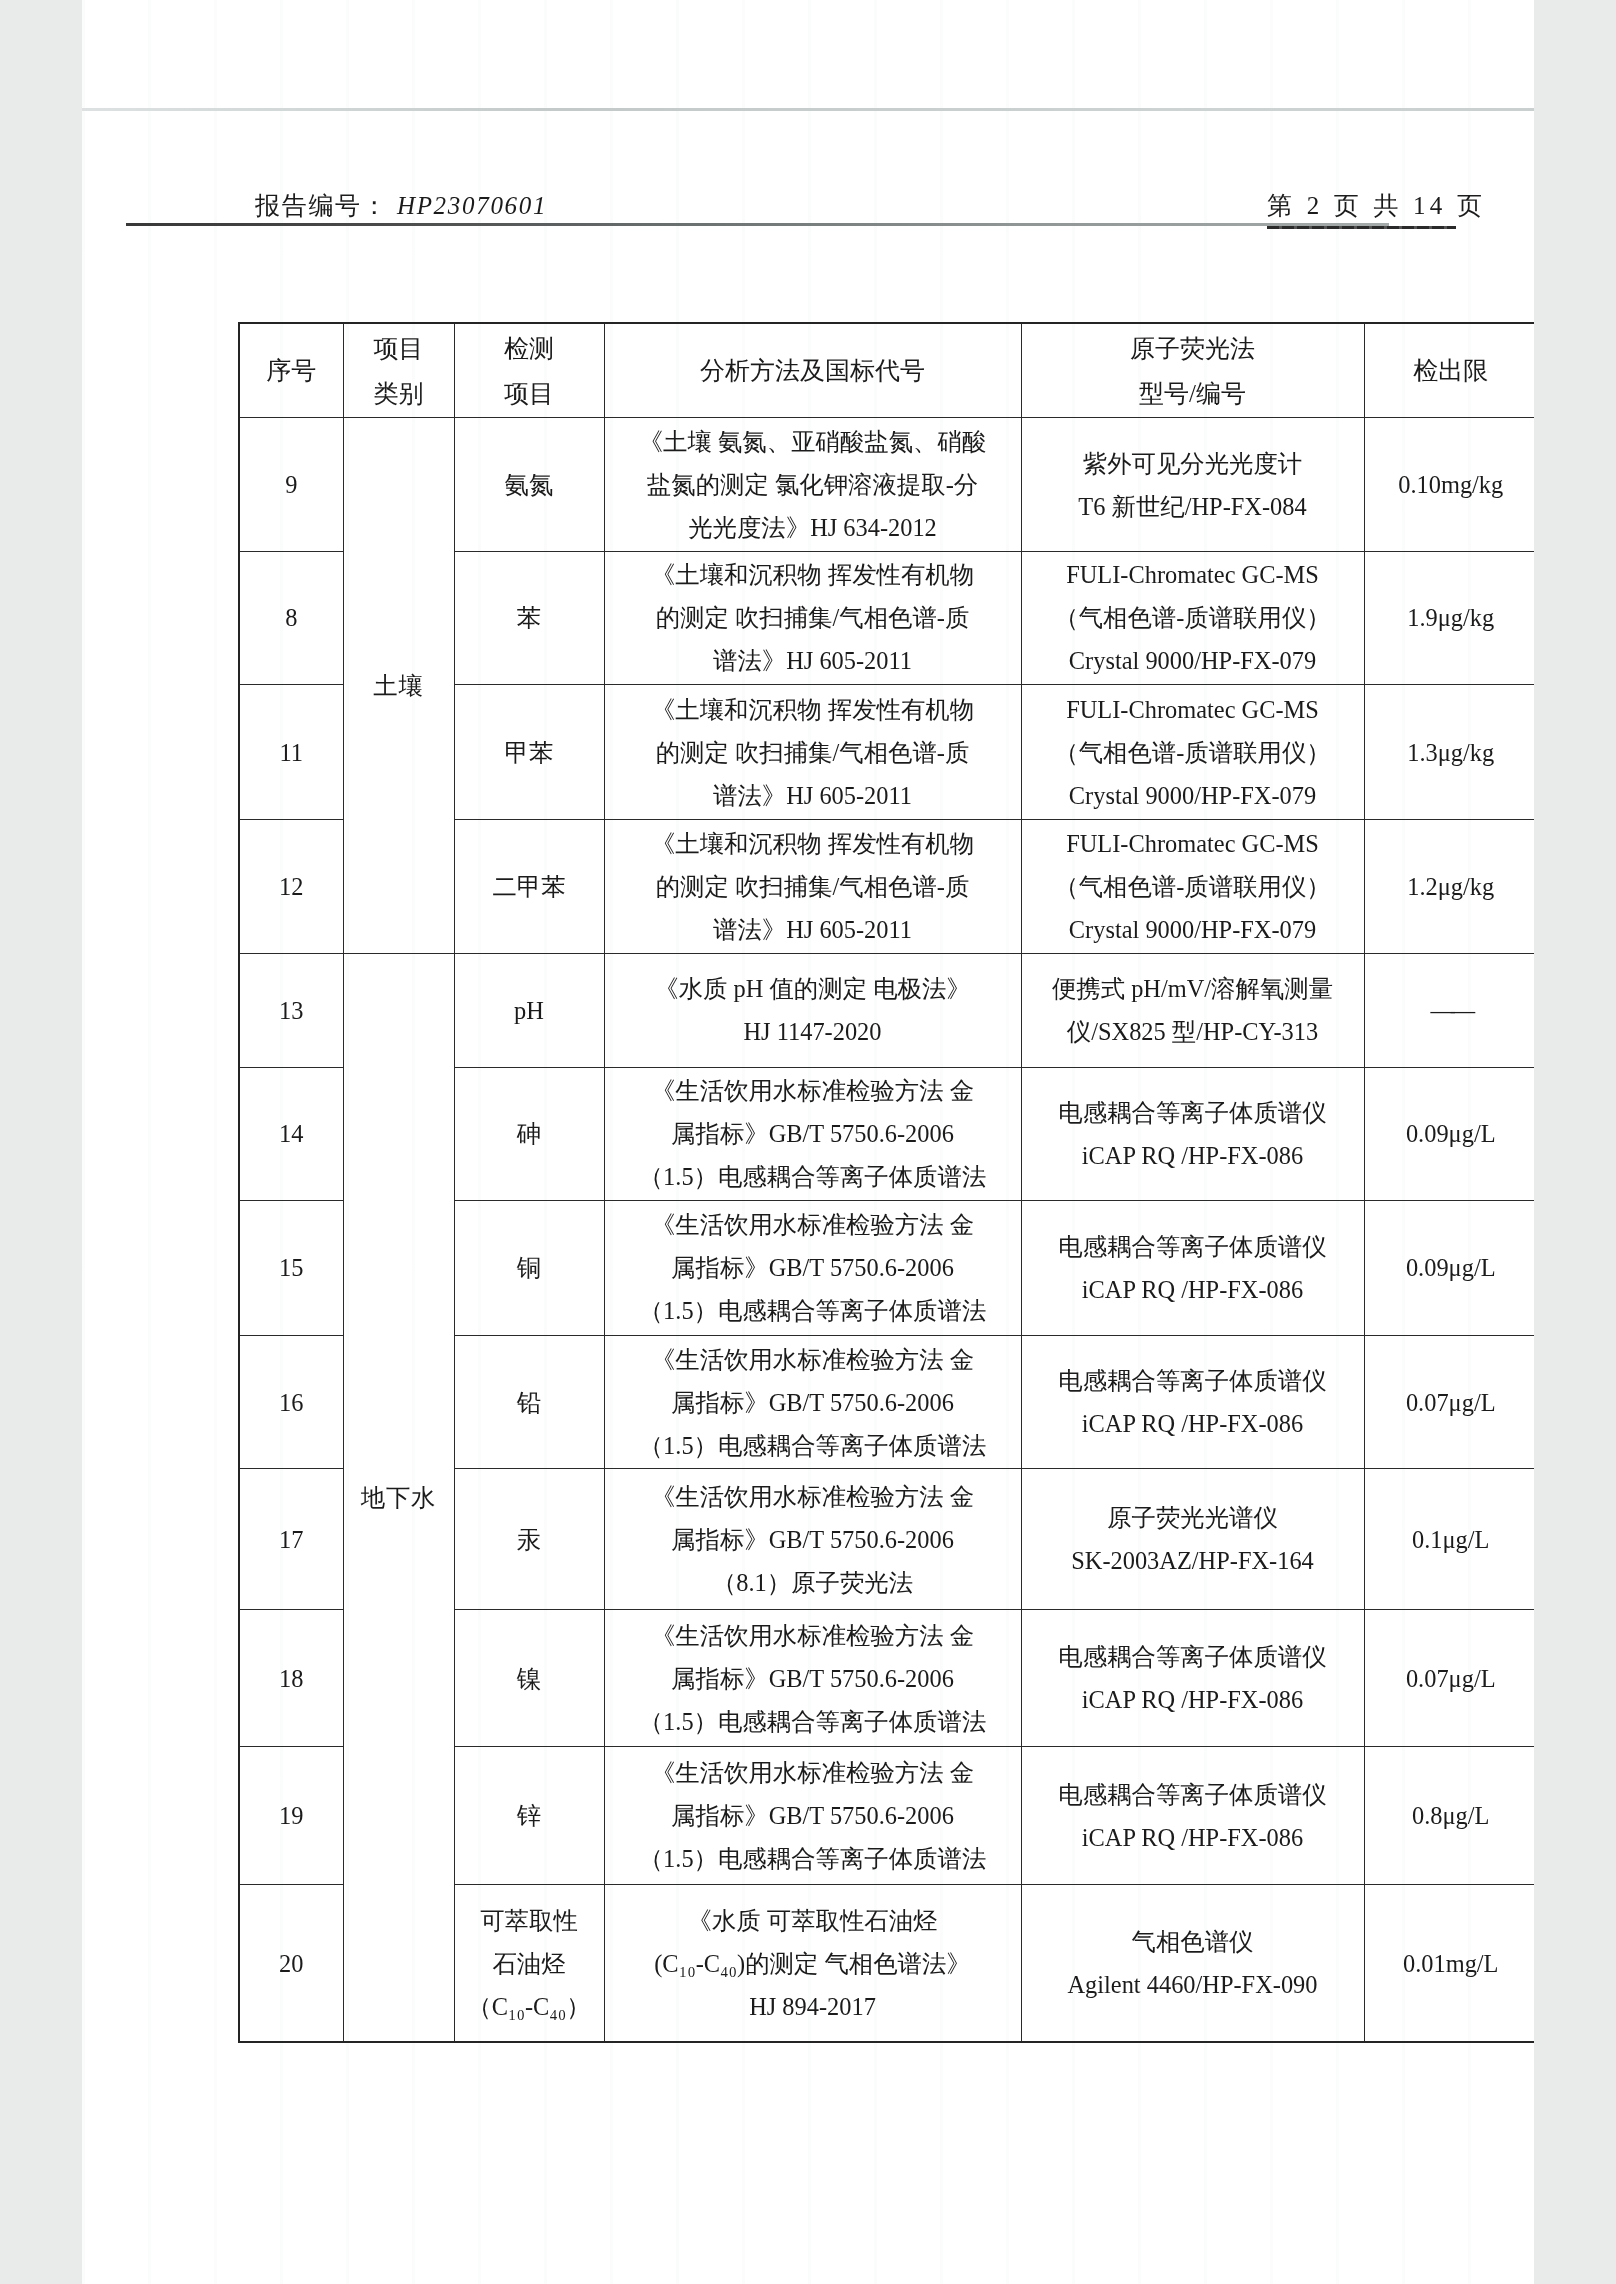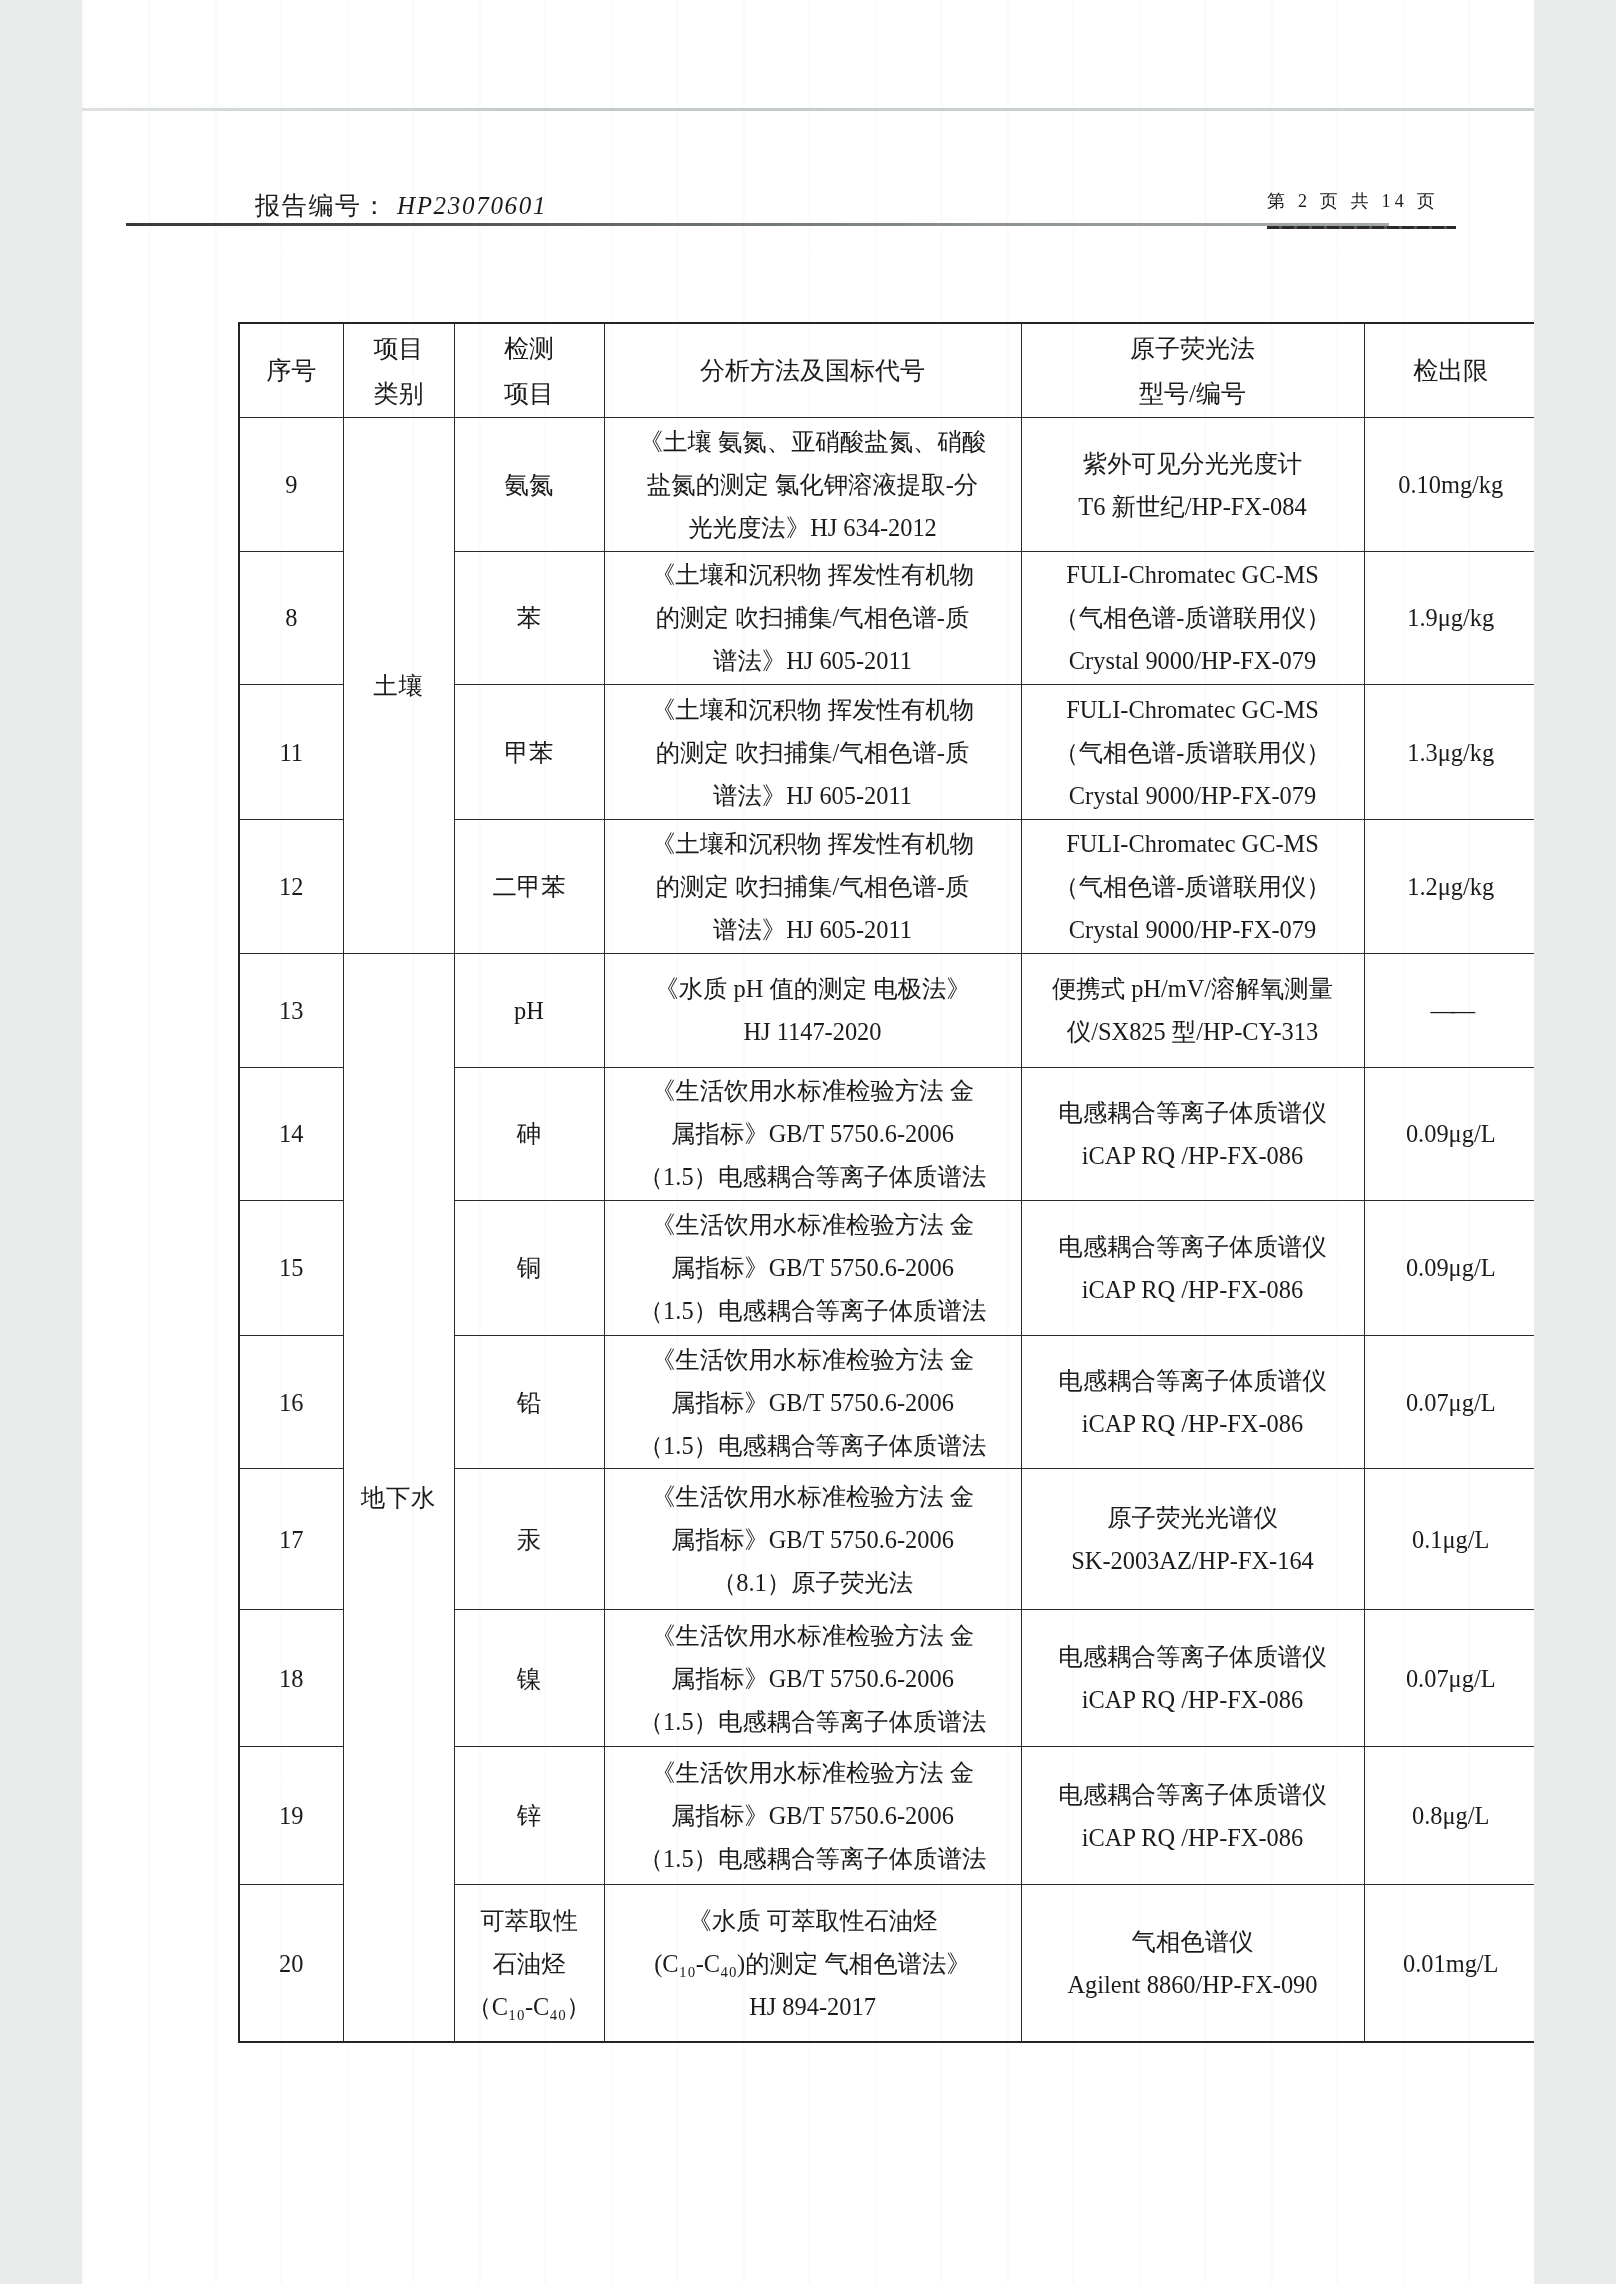--- a/index.html
+++ b/index.html
@@ -20,21 +20,21 @@
     background:linear-gradient(90deg,#dde1e1,#c3c9c9 30%,#cdd2d2 70%,#c7cccc);
   }
   .report-line{
     position:absolute;left:173px;top:189px;
     font-size:25px;white-space:nowrap;
   }
   .report-label{letter-spacing:1.7px;}
   .report-value{font-style:italic;margin-left:8.4px;letter-spacing:1.7px;}
   .page-indicator{
     position:absolute;left:1185px;top:189px;
-    font-size:18px;letter-spacing:4.2px;white-space:nowrap;
+    font-size:25px;letter-spacing:4.2px;white-space:nowrap;
   }
   .header-rule{
     position:absolute;left:44px;top:223px;width:1263px;height:3.4px;
     background:linear-gradient(90deg,#383838,#4a4a4a 20%,#6b7171 45%,#8f9595 70%,#a5abab 100%);
   }
   .header-rule-dark{
     position:absolute;left:1185px;top:226px;width:189px;height:2.5px;
     background:repeating-linear-gradient(90deg,#2a2a2a 0 11.8px,#555 11.8px 15px);
   }
   .section-title{
@@ -235,20 +235,20 @@
 
       <tr class="r20">
         <td class="c-seq">20</td>
         <td class="c-item">可萃取性
 石油烃
 （C₁₀-C₄₀）</td>
         <td class="c-method">《水质 可萃取性石油烃
 (C₁₀-C₄₀)的测定 气相色谱法》
 HJ 894-2017</td>
         <td class="c-instr">气相色谱仪
-Agilent 8860/HP-FX-090</td>
+Agilent 4460/HP-FX-090</td>
         <td class="c-limit">0.01mg/L</td>
       </tr>
     </tbody>
   </table>
 
 </div>
 
 
 </body></html>

